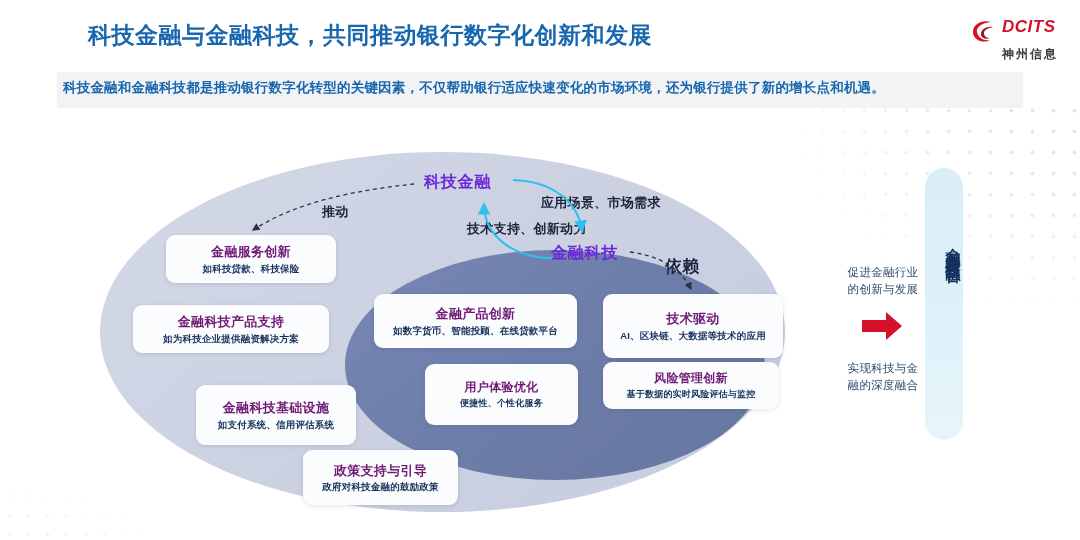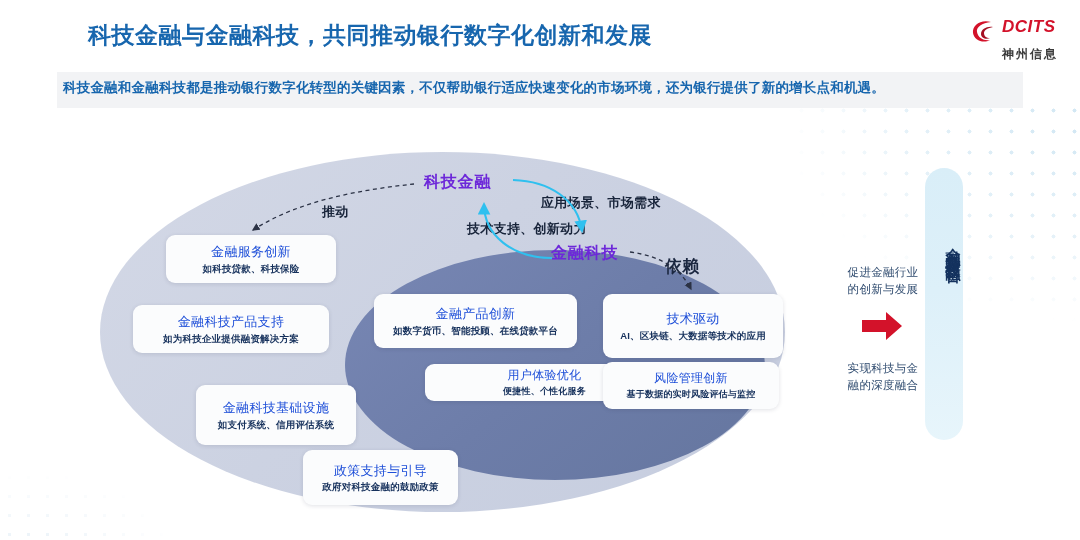--- a/index.html
+++ b/index.html
@@ -67,21 +67,21 @@
 
   
   .card{
     position:absolute;
     background:#fbfcfd;
     border-radius:9px;
     box-shadow:0 1px 4px rgba(40,50,80,.14);
     text-align:center;
     display:flex;flex-direction:column;align-items:center;justify-content:center;
   }
-  .card .t{font-size:13px;font-weight:normal;color:#1d4ed8;letter-spacing:.3px;line-height:1.2;}
+  .card .t{font-size:13px;font-weight:bold;color:#701a75;letter-spacing:.3px;line-height:1.2;}
   .card .s{font-size:9.5px;font-weight:bold;color:#16315c;margin-top:3px;letter-spacing:.2px;line-height:1.2;}
   .card.sm .t{font-size:12px;}
   .card.sm .s{font-size:9px;}
 
   
   .cyan-label{
     position:absolute;font-size:16px;font-weight:bold;color:#6d28d9;
     letter-spacing:.8px;white-space:nowrap;
   }
   .dark-label{
@@ -158,21 +158,21 @@
   </div>
 
   <div class="card" style="left:374px;top:294px;width:203px;height:54px;">
     <span class="t">金融产品创新</span>
     <span class="s">如数字货币、智能投顾、在线贷款平台</span>
   </div>
   <div class="card" style="left:603px;top:294px;width:180px;height:64px;">
     <span class="t">技术驱动</span>
     <span class="s">AI、区块链、大数据等技术的应用</span>
   </div>
-  <div class="card sm" style="left:425px;top:364px;width:153px;height:37px;padding-left:43px;">
+  <div class="card sm" style="left:425px;top:364px;width:153px;height:61px;">
     <span class="t">用户体验优化</span>
     <span class="s">便捷性、个性化服务</span>
   </div>
   <div class="card sm" style="left:603px;top:362px;width:176px;height:47px;">
     <span class="t">风险管理创新</span>
     <span class="s">基于数据的实时风险评估与监控</span>
   </div>
 
   <div class="cyan-label" style="left:424px;top:172px;">科技金融</div>
   <div class="cyan-label" style="left:551px;top:243px;">金融科技</div>

